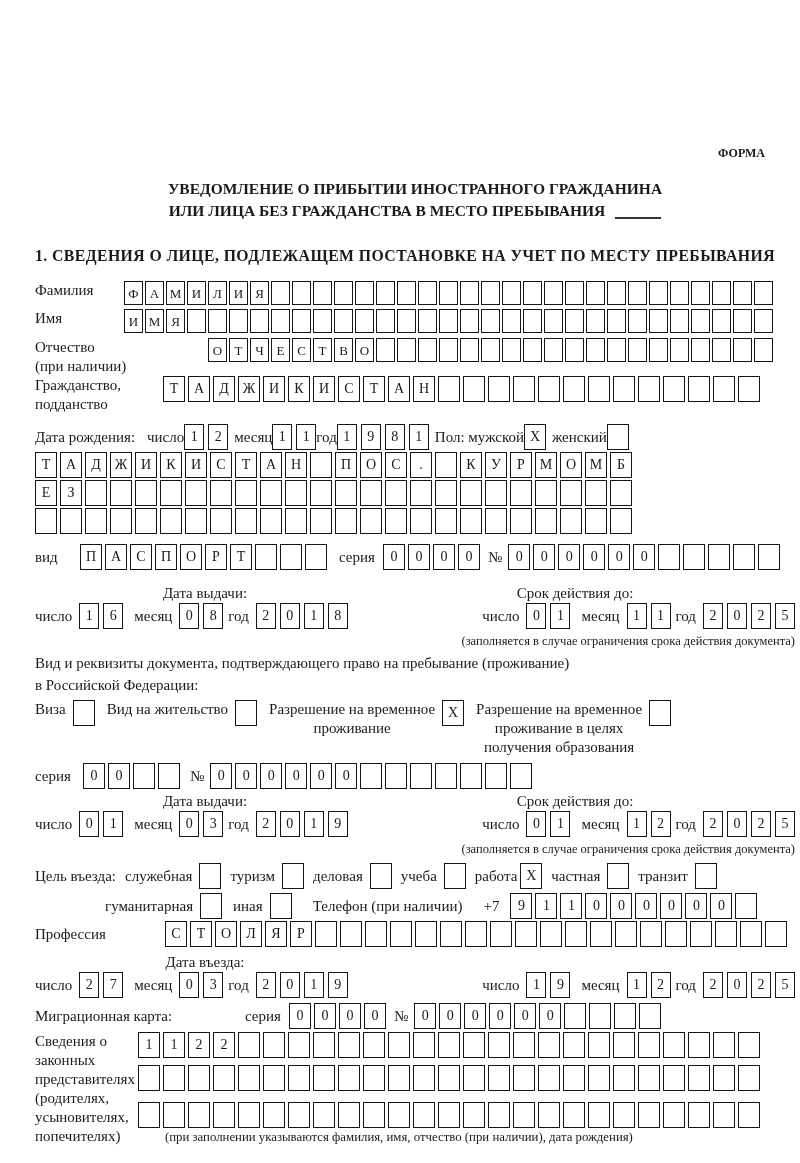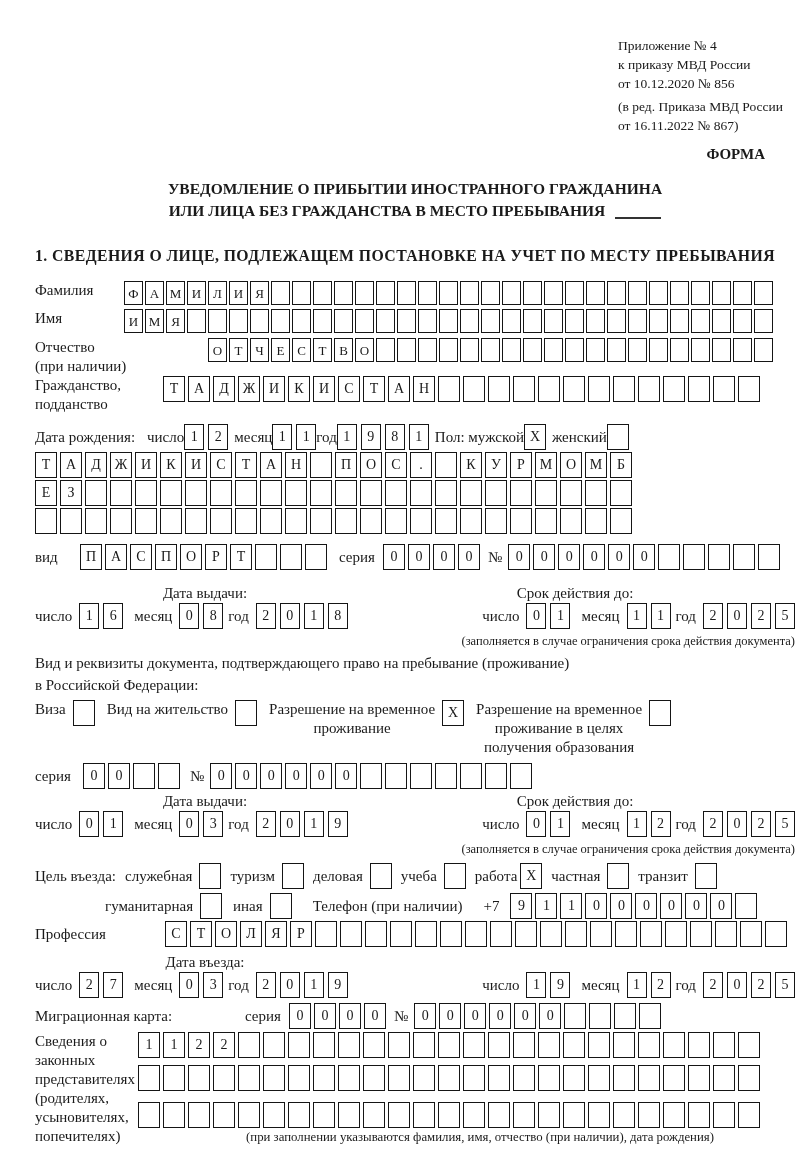--- a/index.html
+++ b/index.html
@@ -6,21 +6,21 @@
   html,body { background:#e8e8e8; }
   .page {
     position:relative; width:800px; height:1163px; margin:0 auto;
     background:#ffffff; color:#1a1a1a;
     font-family:"Liberation Serif","DejaVu Serif",serif; font-size:15px;
     overflow:hidden;
   }
   .abs { position:absolute; left:35px; width:760px; }
   .hdr { position:absolute; left:618px; top:36px; width:180px; font-size:13.5px; line-height:19px; }
   .hdr .note { margin-top:4px; }
-  .forma { position:absolute; right:35px; top:146px; font-weight:bold; font-size:15px; }
+  .forma { position:absolute; right:35px; top:146px; font-weight:bold; font-size:12px; }
   .title { top:178px; text-align:center; font-weight:bold; font-size:15.5px; line-height:22px; }
   .title-underline { display:inline-block; width:46px; border-bottom:2.5px solid #333; vertical-align:-3px; margin-left:10px; }
   .sec1 { top:247px; font-weight:bold; font-size:15.8px; letter-spacing:.4px; white-space:nowrap; }
 
   .row { display:flex; align-items:flex-start; }
   .lbl { font-size:15px; line-height:19px; flex:none; }
 
   .cr { display:inline-flex; gap:2px; flex:none; }
   .cr .cell { flex:none; width:19px; height:24px; border:1.5px solid #151515;
     display:flex; align-items:center; justify-content:center;
@@ -38,27 +38,20 @@
 
   .opt { display:inline-flex; align-items:flex-start; gap:7px; }
   .optcol { text-align:center; line-height:19px;font-family:Liberation Serif, serif; }
   .gap6 { margin-left:6px; } .gap10 { margin-left:10px; } .gap12 { margin-left:12px; }
 </style>
 </head>
 <body>
 
 <div class="page">
 
-  <div class="hdr">
-    <div>Приложение № 4</div>
-    <div>к приказу МВД России</div>
-    <div>от 10.12.2020 № 856</div>
-    <div class="note">(в ред. Приказа МВД России</div>
-    <div>от 16.11.2022 № 867)</div>
-  </div>
   <div class="forma">ФОРМА</div>
 
   <div class="abs title">
     <div>УВЕДОМЛЕНИЕ О ПРИБЫТИИ ИНОСТРАННОГО ГРАЖДАНИНА</div>
     <div><span>ИЛИ ЛИЦА БЕЗ ГРАЖДАНСТВА В МЕСТО ПРЕБЫВАНИЯ</span><span class="title-underline"></span></div>
   </div>
   <div class="abs sec1">1. СВЕДЕНИЯ О ЛИЦЕ, ПОДЛЕЖАЩЕМ ПОСТАНОВКЕ НА УЧЕТ ПО МЕСТУ ПРЕБЫВАНИЯ</div>
 
   <div class="abs row" style="top:281px">
     <span class="lbl" style="width:89px">Фамилия</span>
@@ -762,15 +755,15 @@
           <span class="cell"></span>
           <span class="cell"></span>
           <span class="cell"></span>
           <span class="cell"></span>
           <span class="cell"></span>
           <span class="cell"></span>
           <span class="cell"></span>
         </div>
     </span>
   </div>
-  <div class="abs" style="top:1130px; font-size:12.8px; text-align:center; padding-left:130px">(при заполнении указываются фамилия, имя, отчество (при наличии), дата рождения)</div>
+  <div class="abs" style="top:1130px; font-size:12.8px; text-align:left; padding-left:130px">(при заполнении указываются фамилия, имя, отчество (при наличии), дата рождения)</div>
 
 </div>
 
 </body></html>

